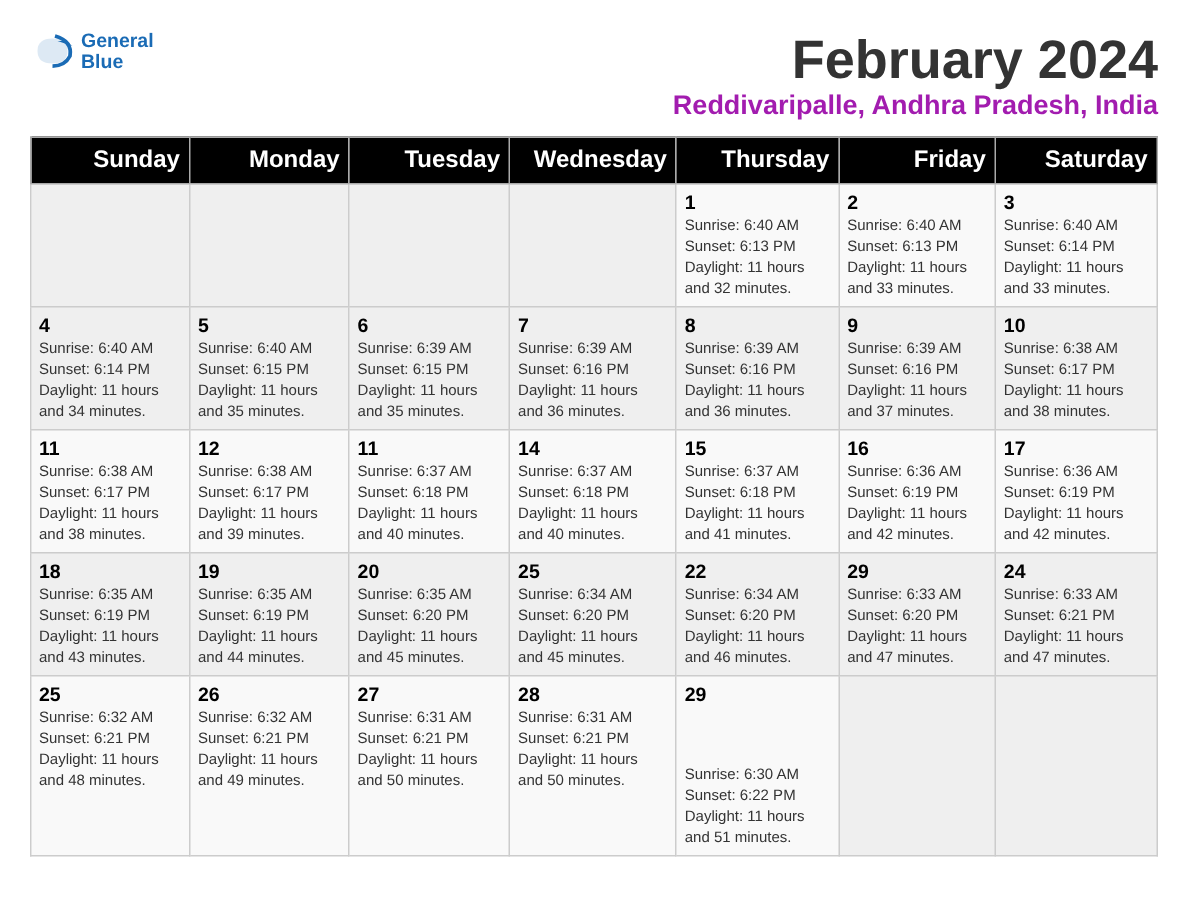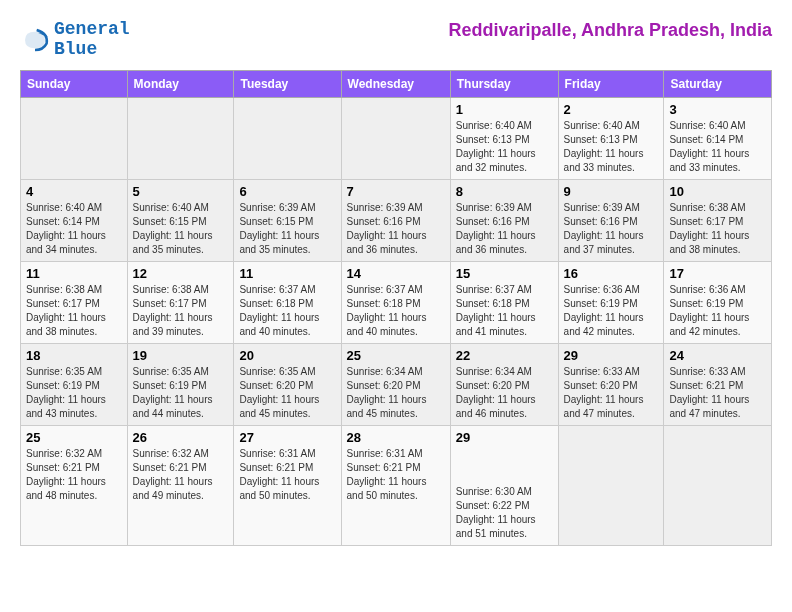--- a/index.html
+++ b/index.html
@@ -15,25 +15,24 @@
       align-items: flex-start;
       justify-content: space-between;
       margin-bottom: 10px;
     }
     .logo {
       display: flex;
       align-items: center;
       gap: 4px;
     }
     .logo-text {
-      font-size: 18px;
+      font-size: 13px;
       font-weight: bold;
       color: #333;
       line-height: 1.1;
-      font-family: Liberation Mono, monospace;
     }
     .logo-text span { color: #1a6bb5; }
     .logo-icon {
       width: 30px;
       height: 24px;
     }
     .title-block {
       text-align: right;
     }
     .month-title {
@@ -46,25 +45,25 @@
       font-size: 18px;
       color: #a21caf;
       font-weight: bold;
     }
     table {
       width: 100%;
       border-collapse: collapse;
       font-size: 10.5px;
     }
     thead tr th {
-      background-color: #8b5cf6;
+      background-color: #000000;
       color: #fff;
-      text-align: left;
+      text-align: right;
       padding: 6px 6px;
-      font-size: 12px;
+      font-size: 16px;
       font-weight: bold;
       border: 1px solid #aaa;
     }
     tbody tr td {
       vertical-align: top;
       border: 1px solid #ccc;
       padding: 4px 5px;
       width: 113px;
       min-height: 80px;
       background: #fff;
@@ -103,20 +102,21 @@
       <path d="M18 4 Q30 4 30 14 Q30 24 18 24 Q6 24 6 14 Q6 4 18 4Z" fill="#1a6bb5" opacity="0.15"></path>
       <path d="M20 2 Q34 6 32 18 Q28 26 18 26" stroke="#1a6bb5" stroke-width="3" fill="none"></path>
       <path d="M22 6 L34 10 L28 6Z" fill="#1a6bb5"></path>
     </svg>
     <div class="logo-text">
       <div><span>General</span></div>
       <div><span>Blue</span></div>
     </div>
   </div>
   <div class="title-block">
+    <div class="month-title">February 2024</div>
     <div class="location-title">Reddivaripalle, Andhra Pradesh, India</div>
   </div>
 </div>
 
 <table>
   <thead>
     <tr>
     <th>Sunday</th>
         <th>Monday</th>
         <th>Tuesday</th>

